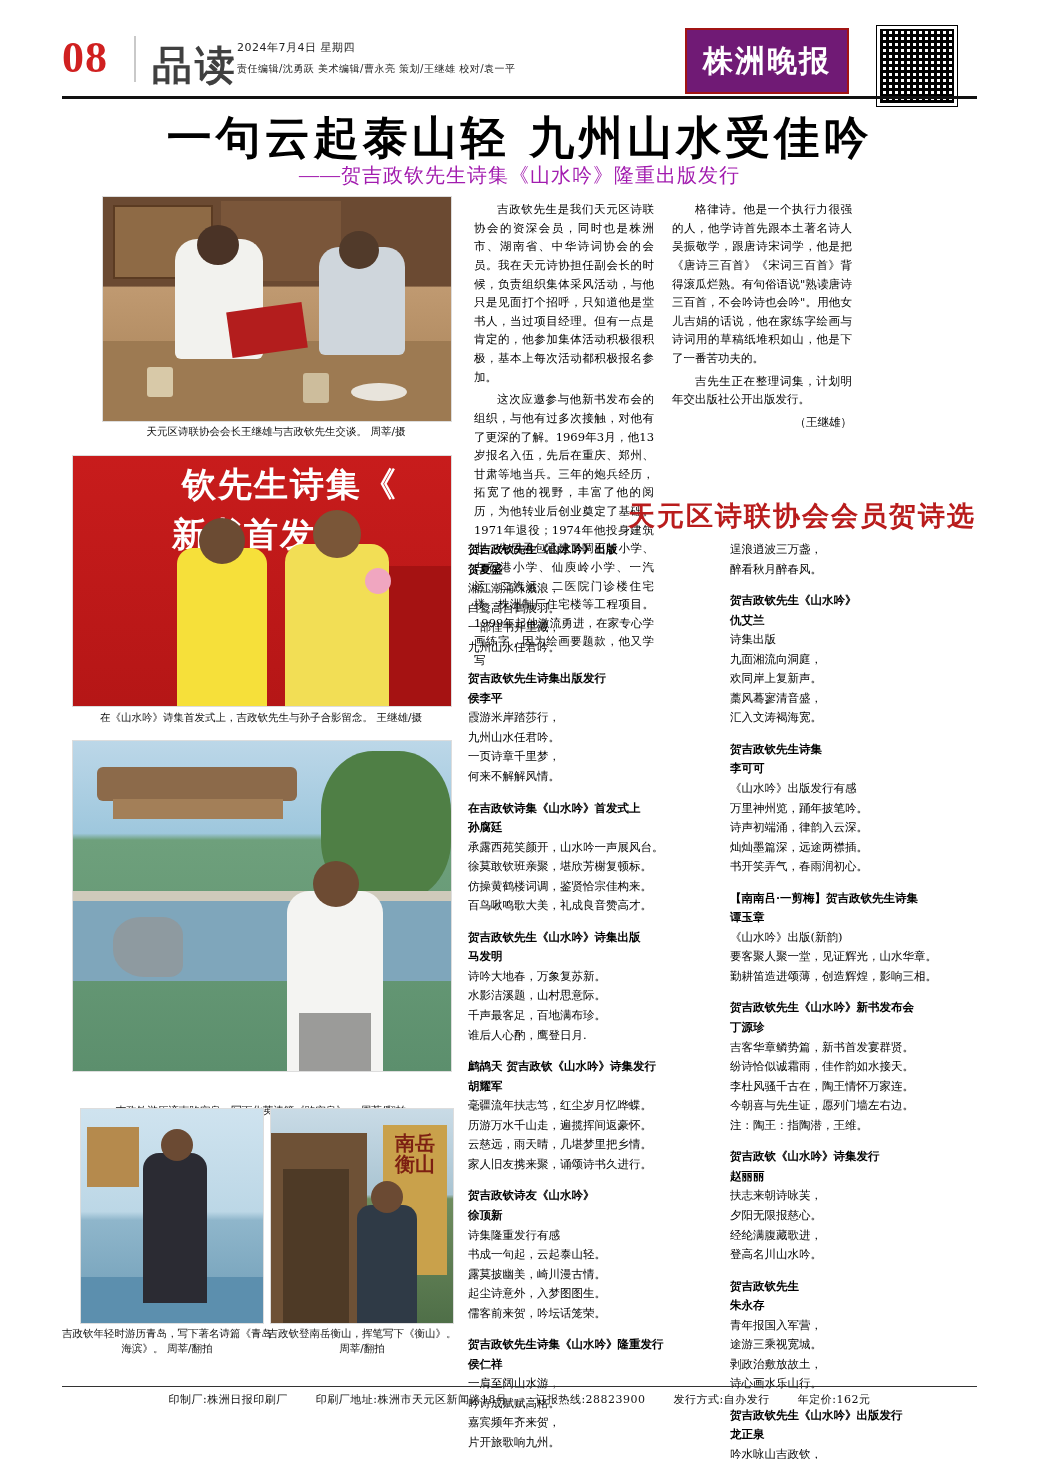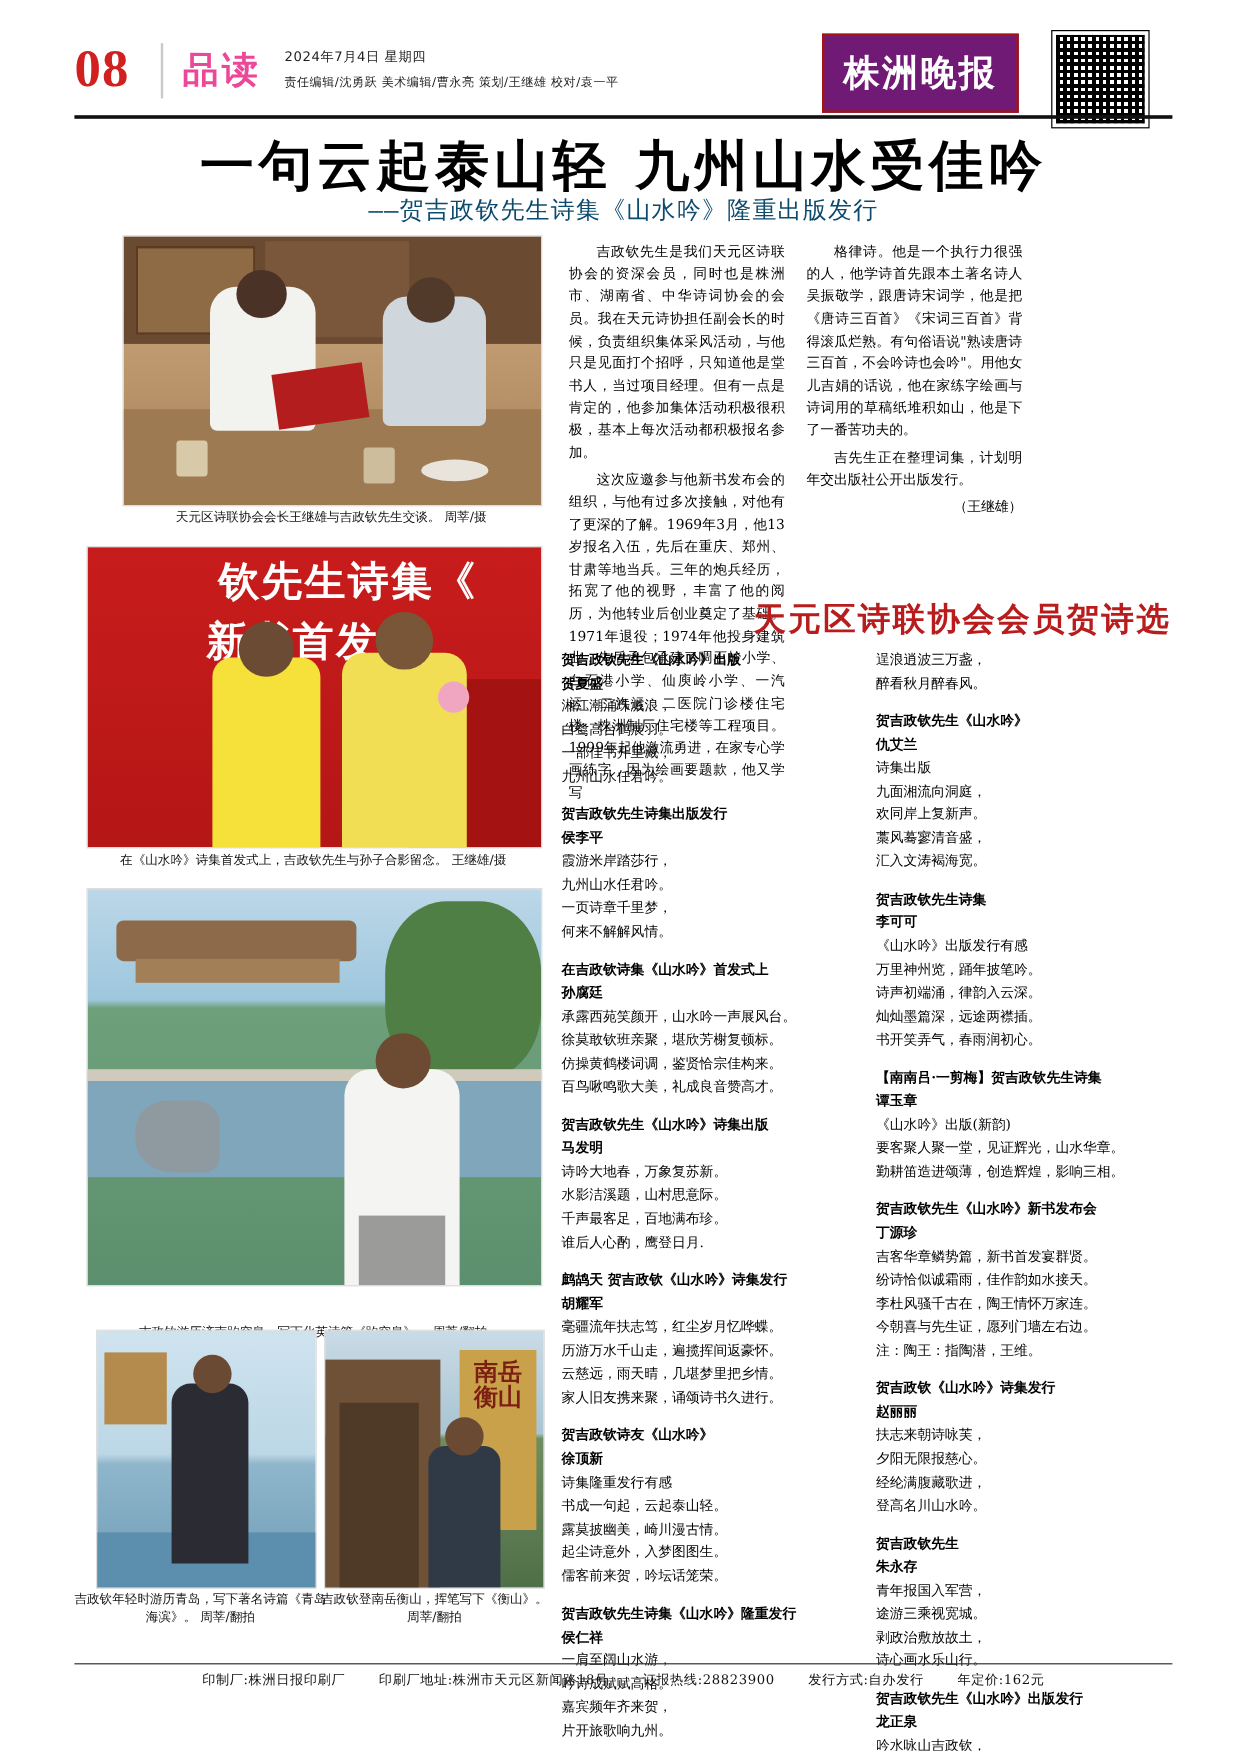--- a/index.html
+++ b/index.html
@@ -23,21 +23,21 @@
     position:absolute;left:0;top:2px;
     font-size:44px;font-weight:bold;color:#d02020;
     font-family:"Liberation Serif",serif;
     letter-spacing:1px;
   }
   .vrule{
     position:absolute;left:72px;top:6px;width:2px;height:46px;background:#c9c9c9;
   }
   .section-name{
     position:absolute;left:90px;top:8px;
-    font-size:30px;font-weight:bold;color:#ec4899;
+    font-size:40px;font-weight:bold;color:#404040;
     font-family:"DejaVu Serif",serif;
     letter-spacing:3px;
   }
   .dateline{
     position:absolute;left:175px;top:10px;
     font-size:11px;color:#222;letter-spacing:.5px;
   }
   .credits{
     position:absolute;left:175px;top:32px;
     font-size:10px;color:#222;letter-spacing:.5px;
@@ -66,22 +66,22 @@
   .headline{
     position:absolute;left:62px;top:108px;width:915px;
     text-align:center;
     font-family:"DejaVu Serif",serif;
     font-size:45px;font-weight:bold;letter-spacing:4px;
     color:#000;
   }
   .subhead{
     position:absolute;left:62px;top:162px;width:915px;
     text-align:center;
-    font-family:Liberation Mono, monospace;
-    font-size:20px;color:#0c4a6e;letter-spacing:1px;
+    font-family:Liberation Serif, serif;
+    font-size:20px;color:#a21caf;letter-spacing:1px;
   }
   
   .photo{
     position:absolute;border:1px solid #ddd;overflow:hidden;
   }
   .cap{
     position:absolute;font-size:10.5px;color:#111;text-align:center;line-height:1.45;
   }
   
   #ph1{left:102px;top:196px;width:348px;height:224px;

